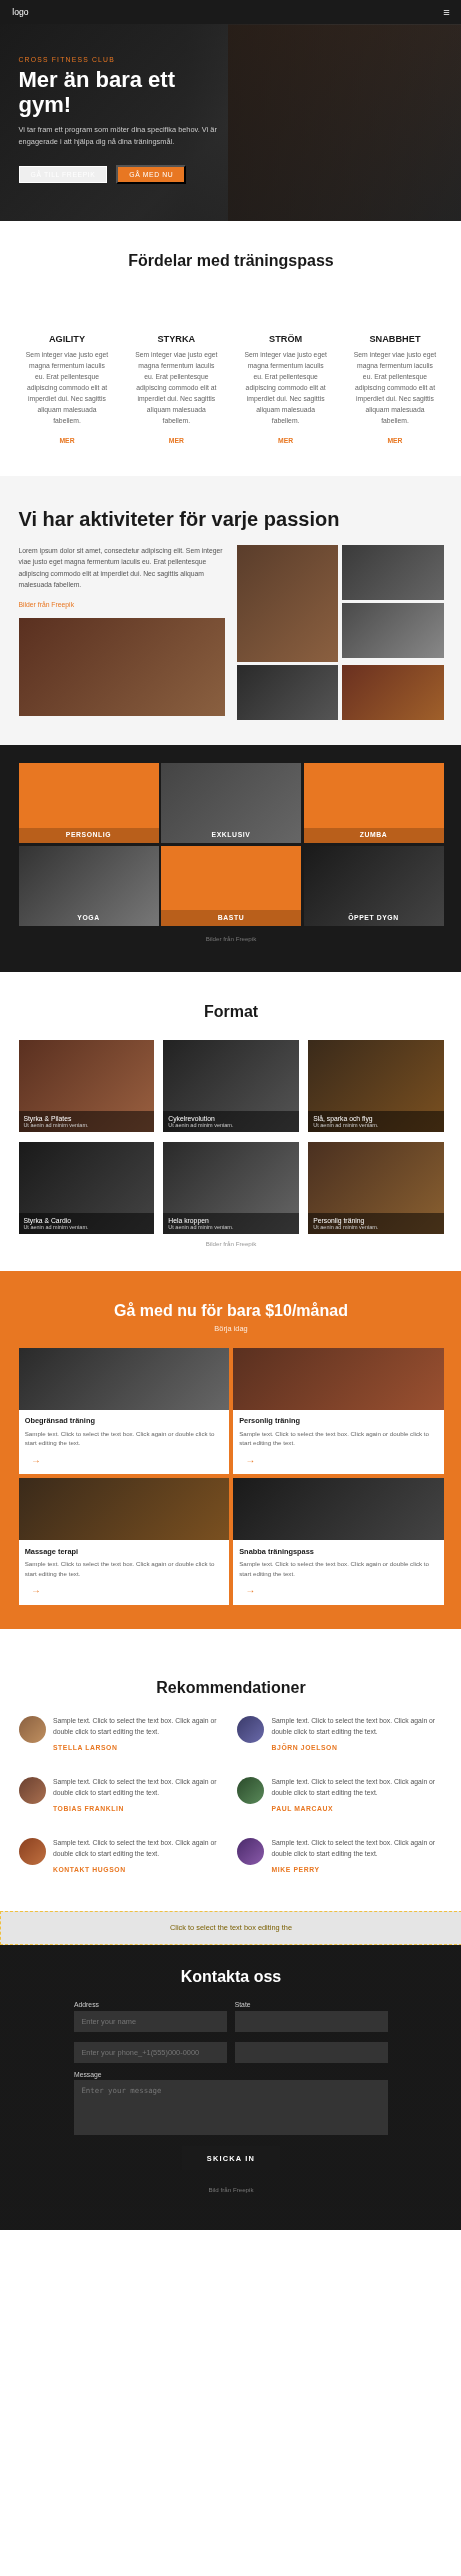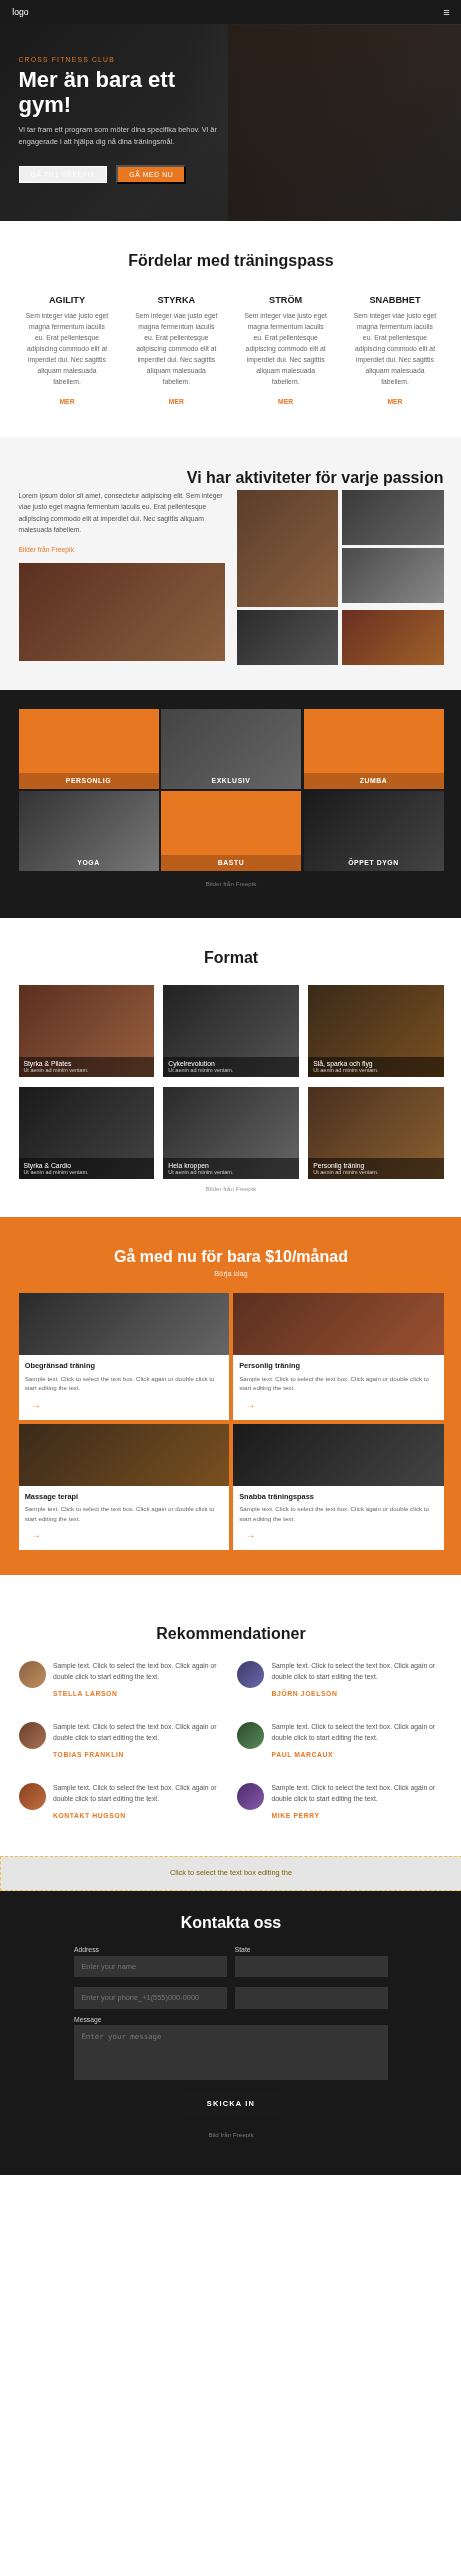--- a/index.html
+++ b/index.html
@@ -55,27 +55,27 @@
       display: inline-block; background: #e87722; color: #fff;
       padding: 4.3px 11px; font-size: 6.8px; text-transform: uppercase; letter-spacing: 0.6px;
       cursor: pointer; margin-bottom: 4.9px;
     }
 
     
     .section-fordel { background: #fff; padding: 31px 18.5px 24.6px; }
     .section-fordel h2 { text-align: center; font-size: 16px; font-weight: 900; margin-bottom: 18.5px; color: #1a1a1a; }
     .fordel-grid { display: grid; grid-template-columns: repeat(4, 1fr); gap: 12.3px; }
     .fordel-card { text-align: center; padding: 6.2px; }
-    .fordel-card h3 { font-size: 9.2px; font-weight: 900; color: #1a1a1a; margin-bottom: 6.2px; text-transform: uppercase; }
+    .fordel-card h3 { font-size: 9.2px; font-weight: 900; color: #1a1a1a; margin-bottom: 6.2px; text-transform: uppercase; margin-top: 39px; }
     .fordel-card p { font-size: 6.8px; color: #666; line-height: 1.6; margin-bottom: 7.4px; }
     .fordel-card a { color: #e87722; font-size: 6.8px; text-transform: uppercase; font-weight: bold; text-decoration: none; }
 
     
     .section-aktiviteter { background: #f5f5f5; padding: 31px 18.5px 24.6px; }
-    .section-aktiviteter h2 { text-align: right; font-size: 16px; font-weight: 900; margin-bottom: 3px; color: #1a1a1a; line-height: 1.2; }
+    .section-aktiviteter h2 { text-align: left; font-size: 20px; font-weight: 900; margin-bottom: 14px; color: #1a1a1a; line-height: 1.2; }
     .aktiv-layout { display: grid; grid-template-columns: 1fr 1fr; gap: 12.3px; align-items: start; }
     .aktiv-text p { font-size: 6.8px; color: #555; line-height: 1.7; margin-bottom: 7.4px; }
     .aktiv-text a { color: #e87722; font-size: 6.8px; }
     .aktiv-imgs { display: grid; grid-template-columns: 1fr 1fr; gap: 3.7px; }
     .aktiv-img-box { background: #888; height: 55px; overflow: hidden; }
     .aktiv-img-box.tall { height: 117px; }
     .img-gym1 { background: linear-gradient(135deg, #5a3d2b 0%, #8b6040 100%); }
     .img-gym2 { background: linear-gradient(135deg, #3a3a3a 0%, #666 100%); }
     .img-gym3 { background: linear-gradient(135deg, #4a4a4a 0%, #888 100%); }
     .img-gym4 { background: linear-gradient(135deg, #2a2a2a 0%, #555 100%); }

